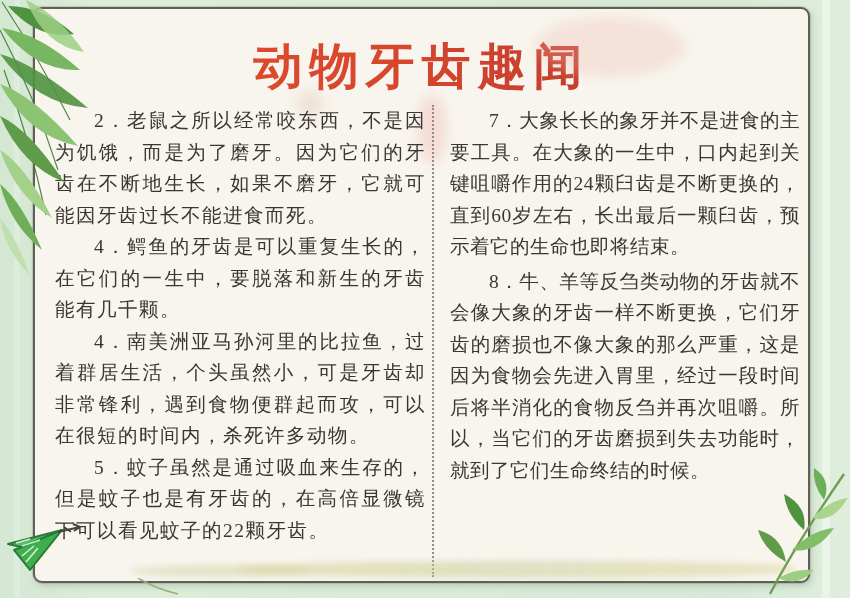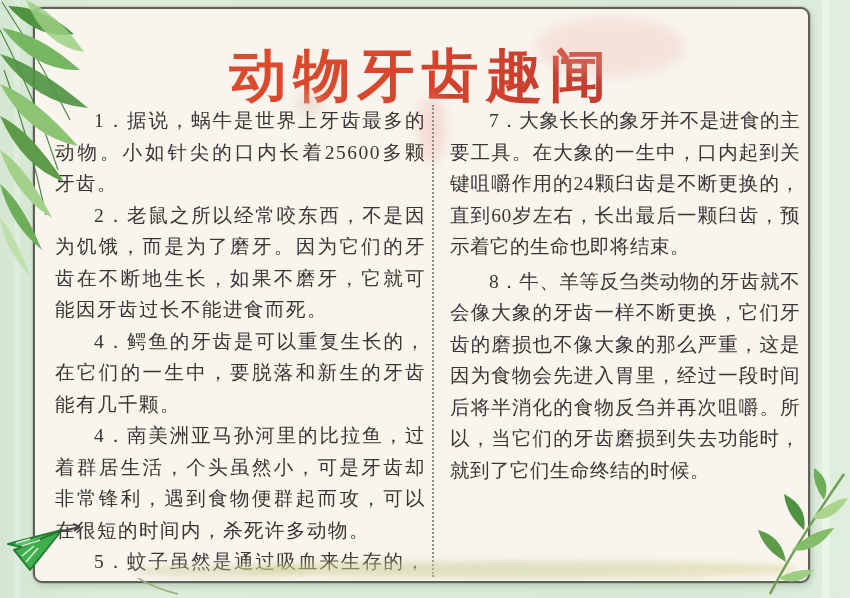--- a/index.html
+++ b/index.html
@@ -27,24 +27,24 @@
   .smudge.s1{left:500px;top:8px;width:150px;height:60px;background:rgba(238,178,168,.28);}
   .smudge.s2{left:383px;top:85px;width:28px;height:70px;background:rgba(236,170,160,.33);}
   .smudge.s3{left:262px;top:82px;width:26px;height:26px;background:rgba(222,190,170,.35);}
   .wash{position:absolute;filter:blur(3px);pointer-events:none;}
   .wash.w1{left:200px;bottom:3px;width:560px;height:17px;border-radius:50% 40% 45% 55%;
     background:linear-gradient(90deg,rgba(215,208,148,.55),rgba(196,205,150,.5),rgba(222,214,160,.55));}
   .wash.w2{left:95px;bottom:4px;width:180px;height:12px;border-radius:50%;
     background:rgba(205,206,152,.45);}
 
   .title{
-    margin:16px;padding-top:12px;height:82px;line-height:76px;
+    margin:8px;padding-top:12px;height:82px;line-height:76px;
     text-align:center;
     font-family:"DejaVu Sans", sans-serif;
-    font-size:57px;font-weight:900;letter-spacing:7px;
+    font-size:49px;font-weight:900;letter-spacing:7px;
     color:var(--title-end,#b23331);
   }
   @supports (-webkit-background-clip:text){
     .title{
       background:linear-gradient(90deg,var(--title-start,#e0512e) 0%, #d8462c 45%, var(--title-end,#b23331) 100%);
       -webkit-background-clip:text;background-clip:text;color:transparent;
     }
   }
 
   .cols{position:absolute;left:20px;right:6px;top:96px;bottom:4px;display:flex;}
@@ -73,21 +73,20 @@
 
   <div class="page">
     <div class="smudge s1"></div>
     <div class="smudge s2"></div>
     <div class="smudge s3"></div>
 
     <h1 class="title">动物牙齿趣闻</h1>
 
     <div class="cols">
       <div class="col col-left">
-        <p>1．据说，蜗牛是世界上牙齿最多的动物。小如针尖的口内长着25600多颗牙齿。</p>
         <p>2．老鼠之所以经常咬东西，不是因为饥饿，而是为了磨牙。因为它们的牙齿在不断地生长，如果不磨牙，它就可能因牙齿过长不能进食而死。</p>
         <p>4．鳄鱼的牙齿是可以重复生长的，在它们的一生中，要脱落和新生的牙齿能有几千颗。</p>
         <p>4．南美洲亚马孙河里的比拉鱼，过着群居生活，个头虽然小，可是牙齿却非常锋利，遇到食物便群起而攻，可以在很短的时间内，杀死许多动物。</p>
         <p>5．蚊子虽然是通过吸血来生存的，但是蚊子也是有牙齿的，在高倍显微镜下可以看见蚊子的22颗牙齿。</p>
       </div>
       <div class="col col-right">
         <p>7．大象长长的象牙并不是进食的主要工具。在大象的一生中，口内起到关键咀嚼作用的24颗臼齿是不断更换的，直到60岁左右，长出最后一颗臼齿，预示着它的生命也即将结束。</p>
         <p>8．牛、羊等反刍类动物的牙齿就不会像大象的牙齿一样不断更换，它们牙齿的磨损也不像大象的那么严重，这是因为食物会先进入胃里，经过一段时间后将半消化的食物反刍并再次咀嚼。所以，当它们的牙齿磨损到失去功能时，就到了它们生命终结的时候。</p>
 
       </div>

